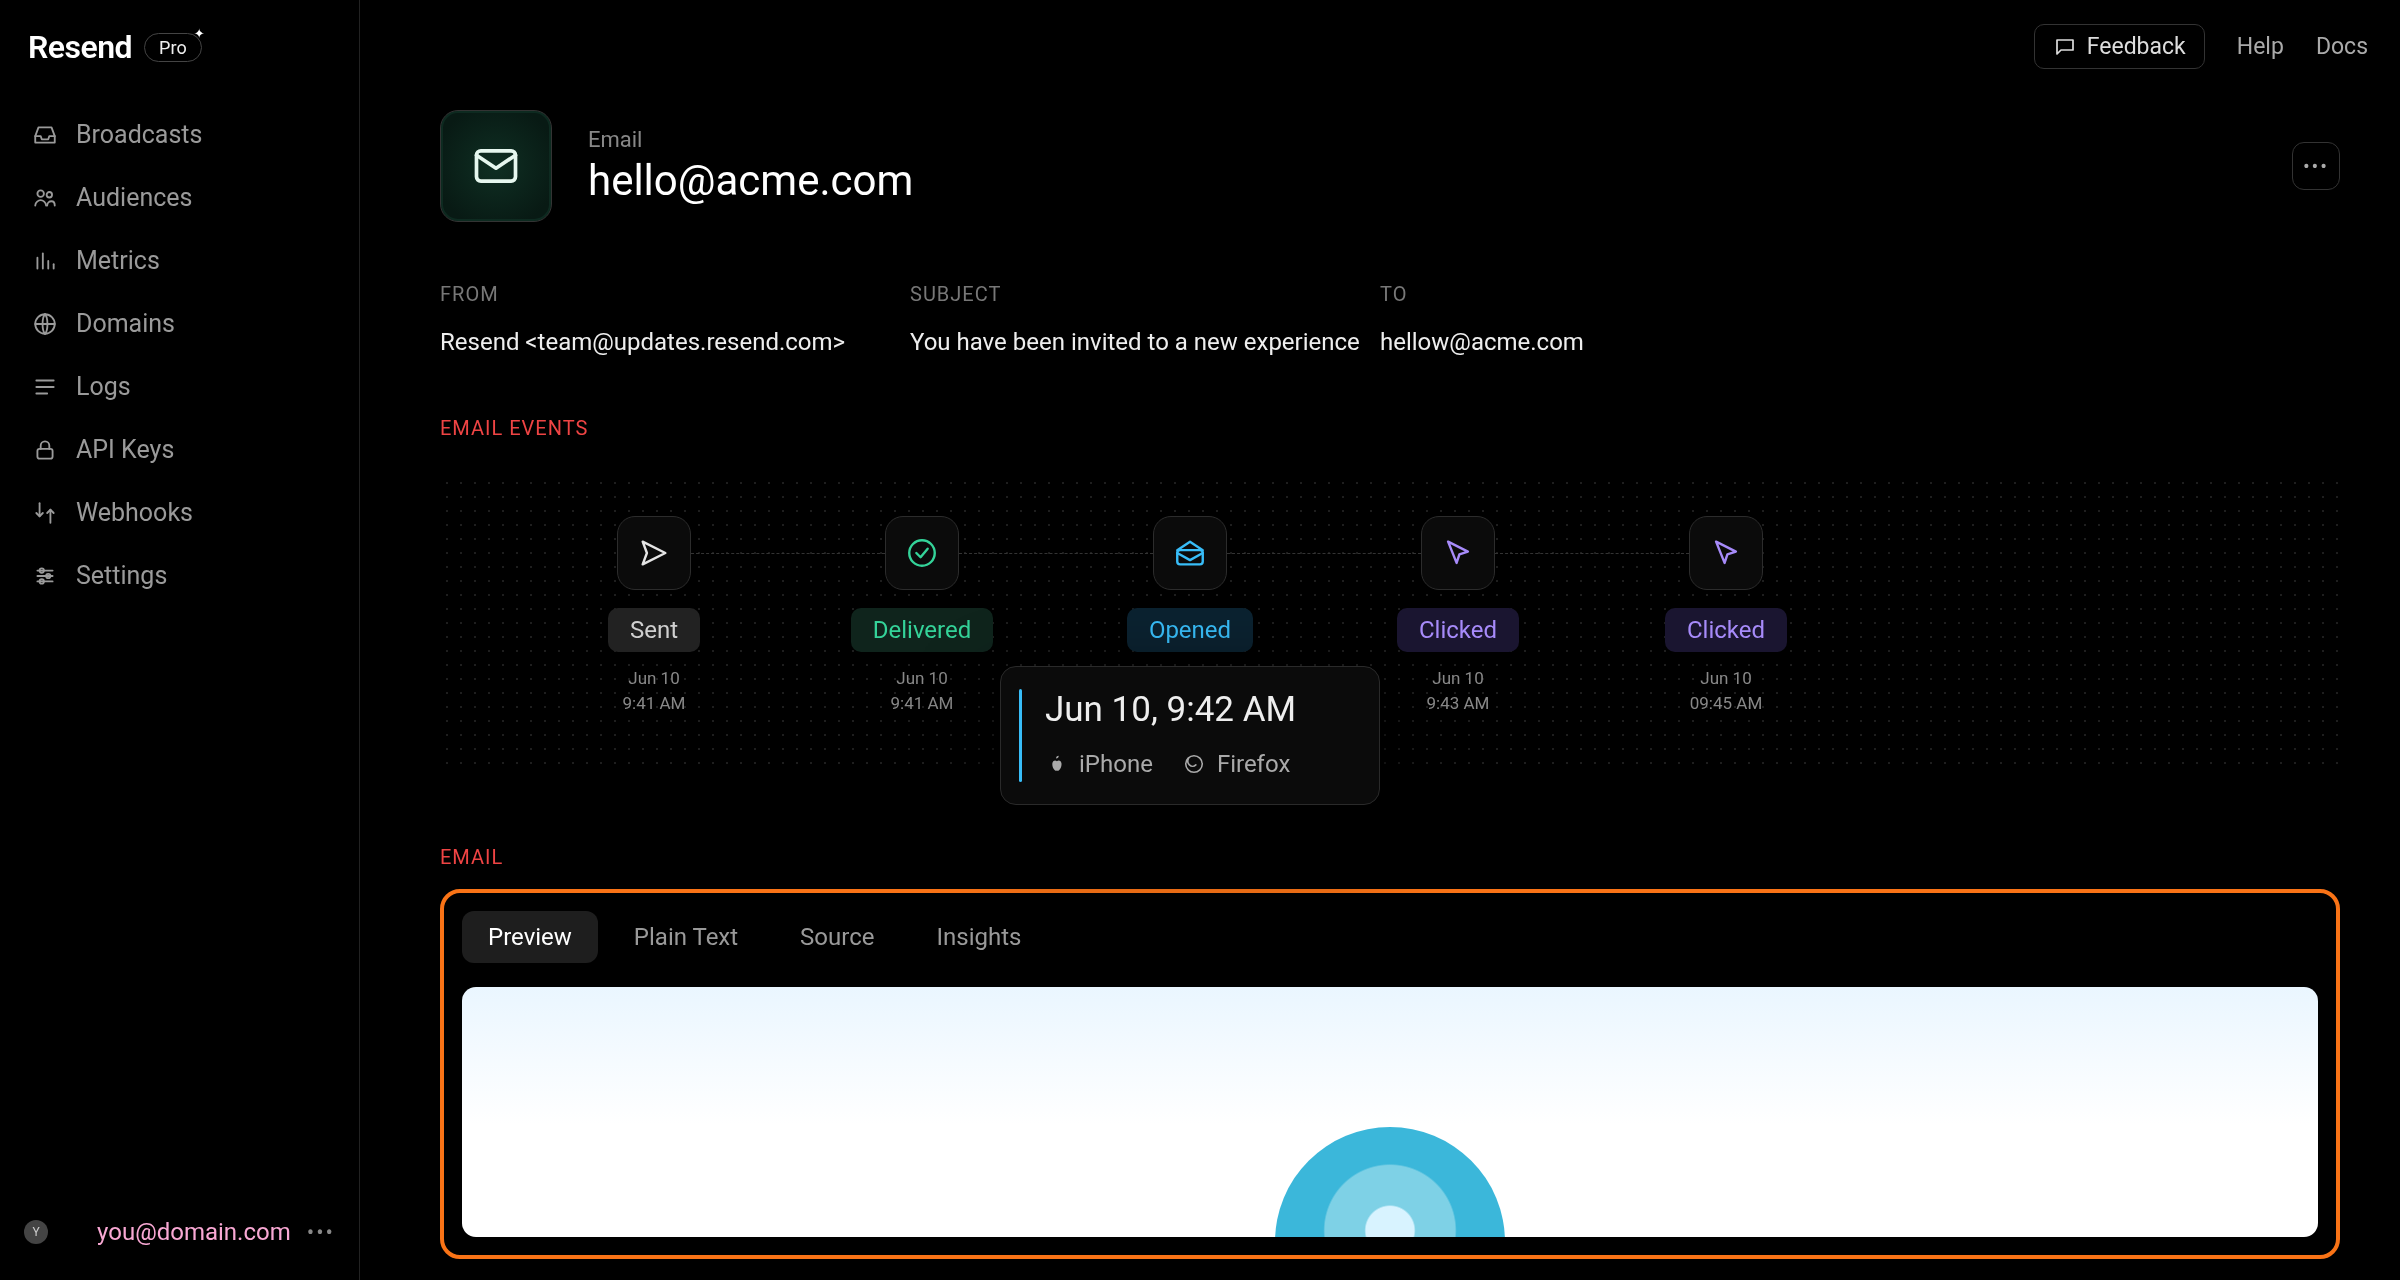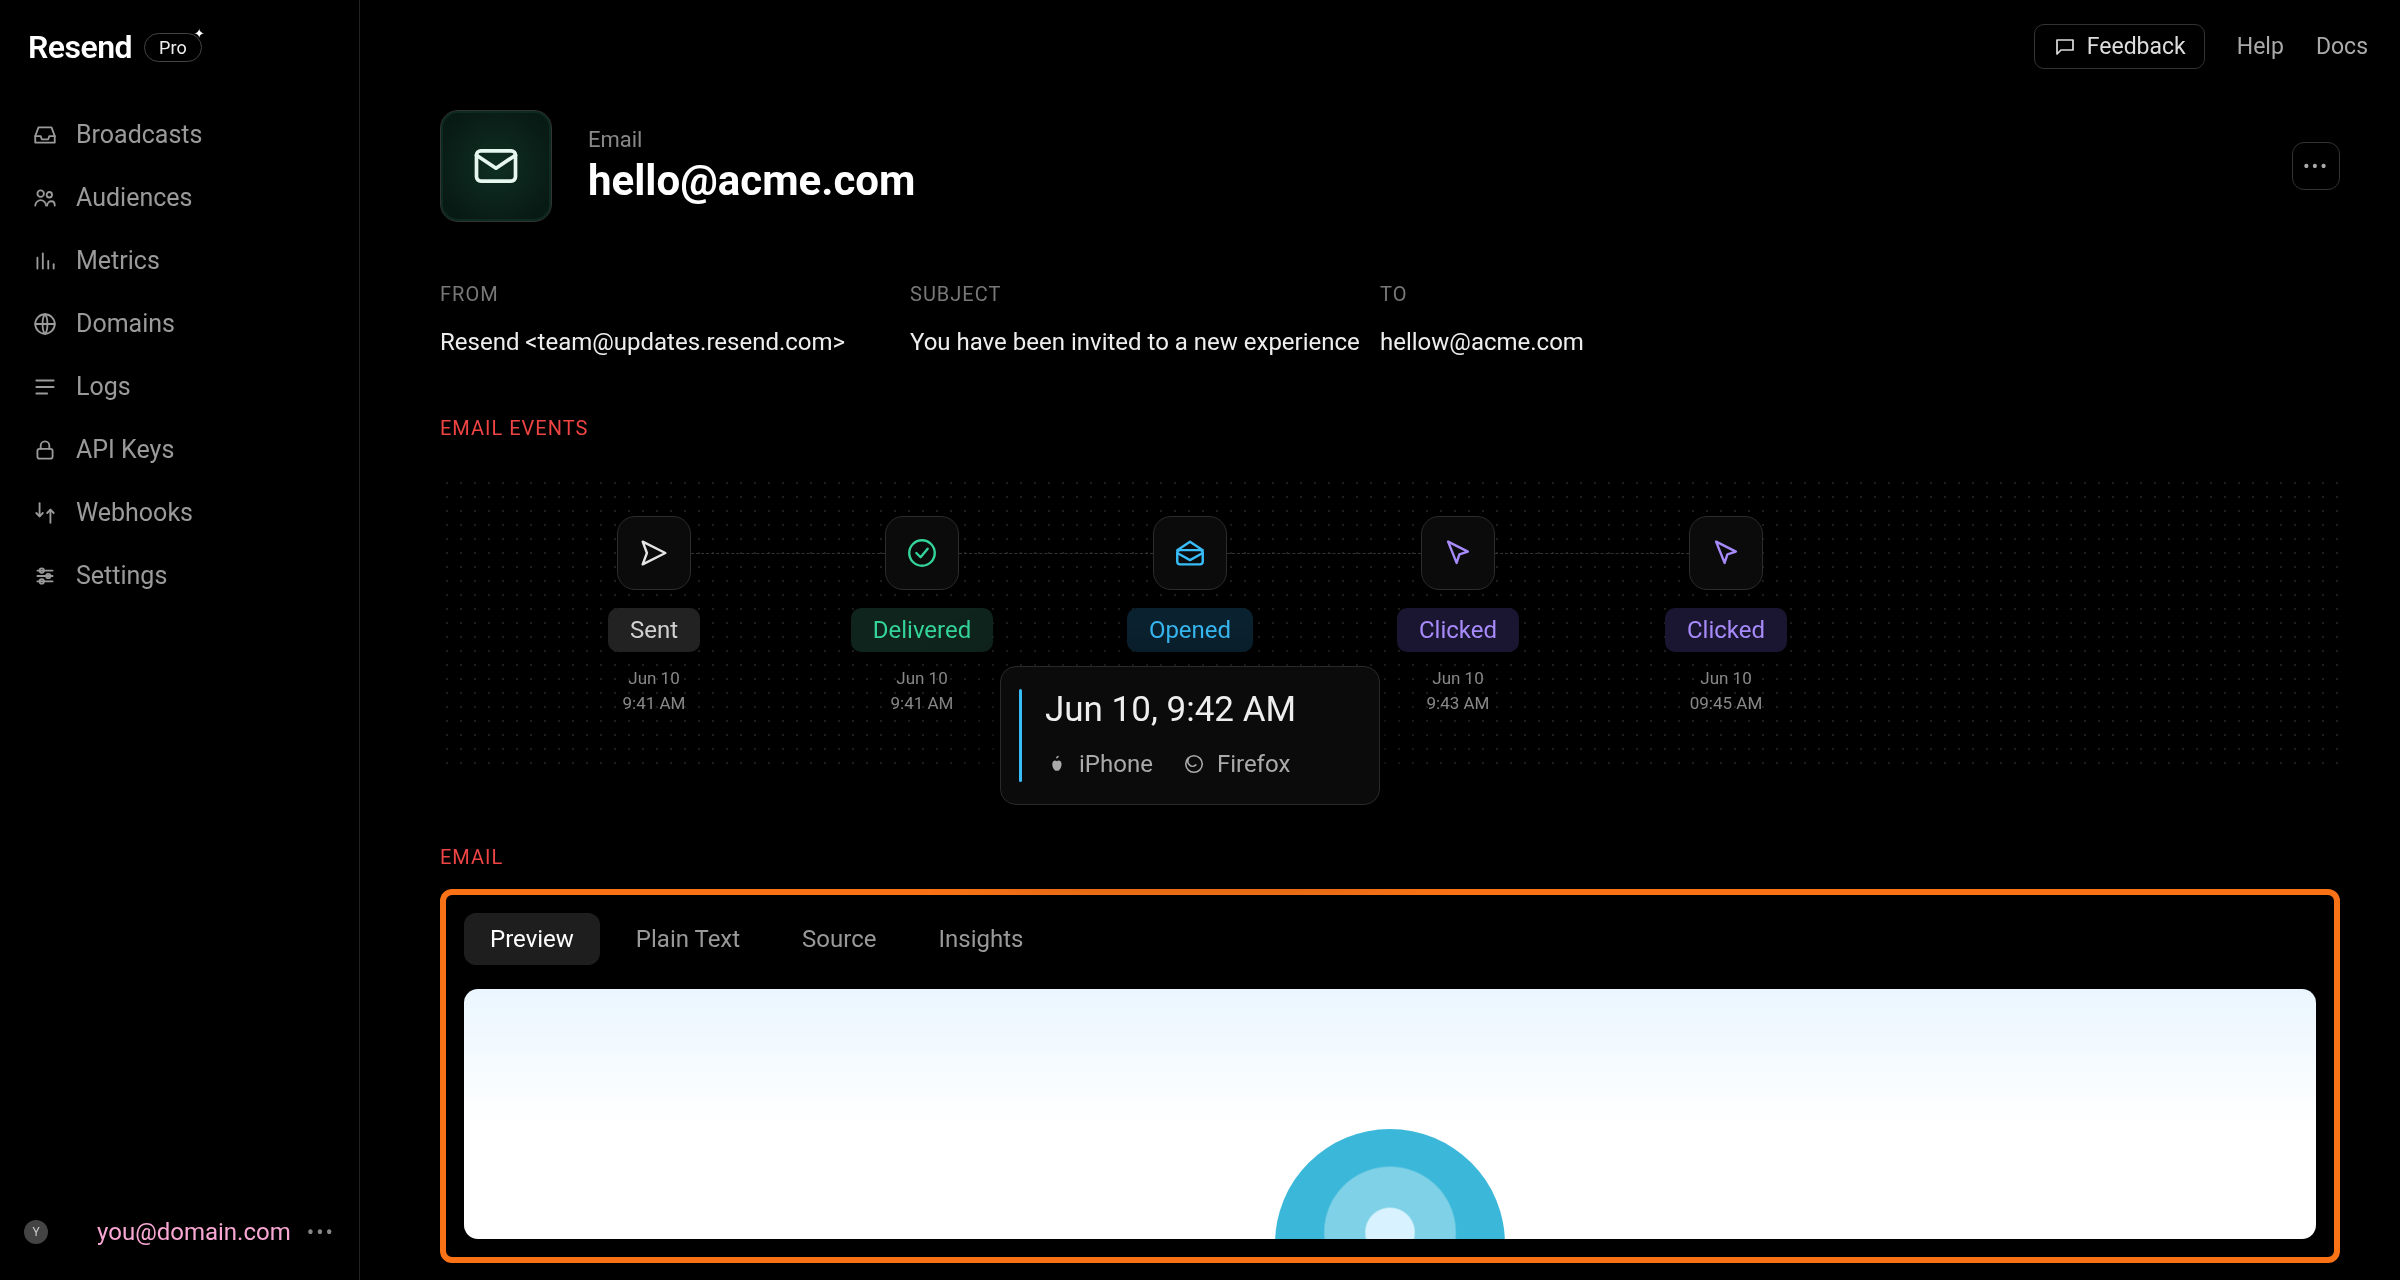--- a/index.html
+++ b/index.html
@@ -110,21 +110,21 @@
 .mail-hero{
   width:112px;height:112px;
   border:1px solid #333;
   border-radius:18px;
   display:flex;align-items:center;justify-content:center;
   background:radial-gradient(circle at center,#0f2f23 0%, #081a14 80%);
   box-shadow:inset 0 0 0 2px #0d2a20;
 }
 .mail-hero svg{width:52px;height:52px;stroke:#e6f7ef;}
 .detail-title .eyebrow{color:#888;font-size:22px;}
-.detail-title h1{font-size:42px;font-weight:700;margin-top:4px;}
+.detail-title h1{font-size:42px;font-weight:400;margin-top:4px;}
 .detail-actions{margin-left:auto;}
 .icon-btn{
   width:48px;height:48px;border:1px solid #333;border-radius:12px;
   display:flex;align-items:center;justify-content:center;
   color:#aaa;font-size:20px;letter-spacing:2px;
 }
 
 
 .meta{display:flex;gap:0;margin-top:60px;}
 .meta-col{min-width:470px;}
@@ -207,22 +207,22 @@
   width:3px;background:#38bdf8;border-radius:2px;
 }
 .pop-time{ color:#eee;font-size:35px;margin-left:18px;}
 .pop-meta{display:flex;gap:30px;margin-top:20px;margin-left:18px;}
 .pop-chip{display:flex;align-items:center;gap:12px;color:#aaa;font-size:24px;}
 .pop-chip svg{width:22px;height:22px;}
 
 
 .body-section{margin-top:80px;}
 .body-frame{
-  border:6px solid #f97316;
-  border-radius:12px;
+  border:4px solid #f97316;
+  border-radius:20px;
   padding:18px;
   margin-top:20px;
 }
 .tabs{display:flex;gap:10px;}
 .tab{
   padding:12px 26px;
   border-radius:12px;
   color:#999;
   font-size:24px;
 }

